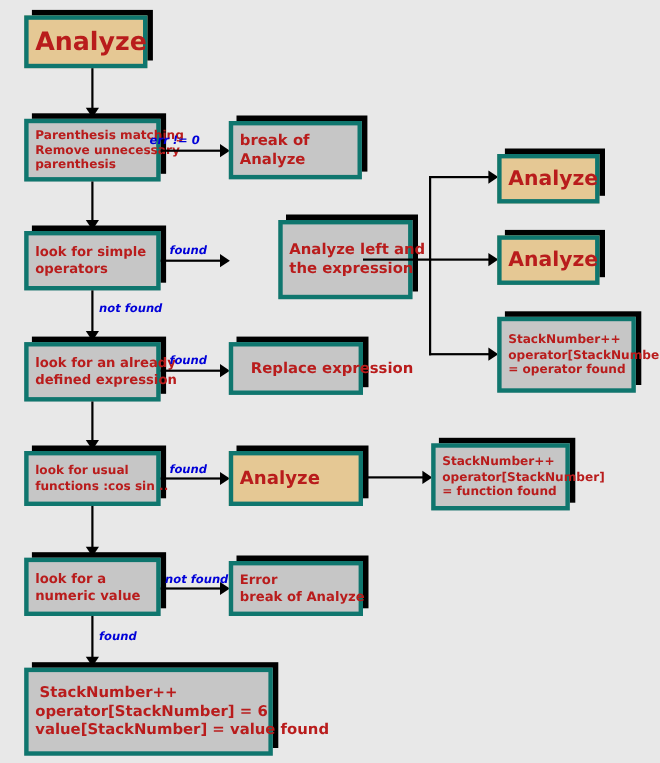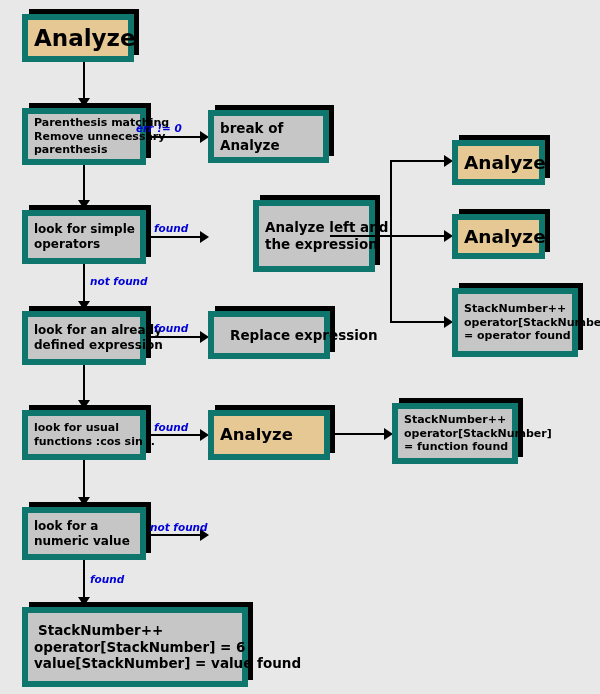--- a/index.html
+++ b/index.html
@@ -16,30 +16,30 @@
   #canvas {
     position: relative;
     width: 600px;
     height: 694px;
     background: #e8e8e8;
   }
   
   .node {
     position: absolute;
     box-sizing: border-box;
-    border: 6px solid #0f766e;
+    border: 4px solid #0f766e;
     background: #c6c6c6;
     box-shadow: 6px -6px 0 -1px #000;
     display: flex;
     flex-direction: column;
     justify-content: center;
     padding: 3px 6px;
     font-family: "DejaVu Sans", sans-serif;
     font-weight: bold;
-    color: #000000;
+    color: #b91c1c;
     white-space: nowrap;
   }
   .node.tan {
     background: #e5c894;
   }
   .node .ln {
     display: block;
     line-height: 1.25;
   }
   .t11 .ln { font-size: 11px; }
@@ -201,20 +201,24 @@
 
   <div class="node t12" style="left:22px; top:507px; width:124px; height:53px;">
     <span class="ln">look for a</span>
     <span class="ln">numeric value</span>
   </div>
 
   <div class="ln-h" style="left:146px; top:534px; width:56px;"></div>
   <div class="arrow-r" style="left:200px; top:529px;"></div>
   <div class="elabel" style="left:150px; top:521px;">not found</div>
 
+  <div class="node t12" style="left:208px; top:510px; width:122px; height:50px;">
+    <span class="ln">Error</span>
+    <span class="ln">break of Analyze</span>
+  </div>
 
   <div class="ln-v" style="left:83px; top:560px; height:39px;"></div>
   <div class="arrow-d" style="left:78px; top:597px;"></div>
   <div class="elabel" style="left:90px; top:573px;">found</div>
 
   <div class="node t13" style="left:22px; top:607px; width:226px; height:80px; padding-left:10px;">
     <span class="ln">StackNumber++</span>
     <span class="ln" style="margin-left:-4px;">operator[StackNumber] = 6</span>
     <span class="ln" style="margin-left:-4px;">value[StackNumber] = value found</span>
   </div>

